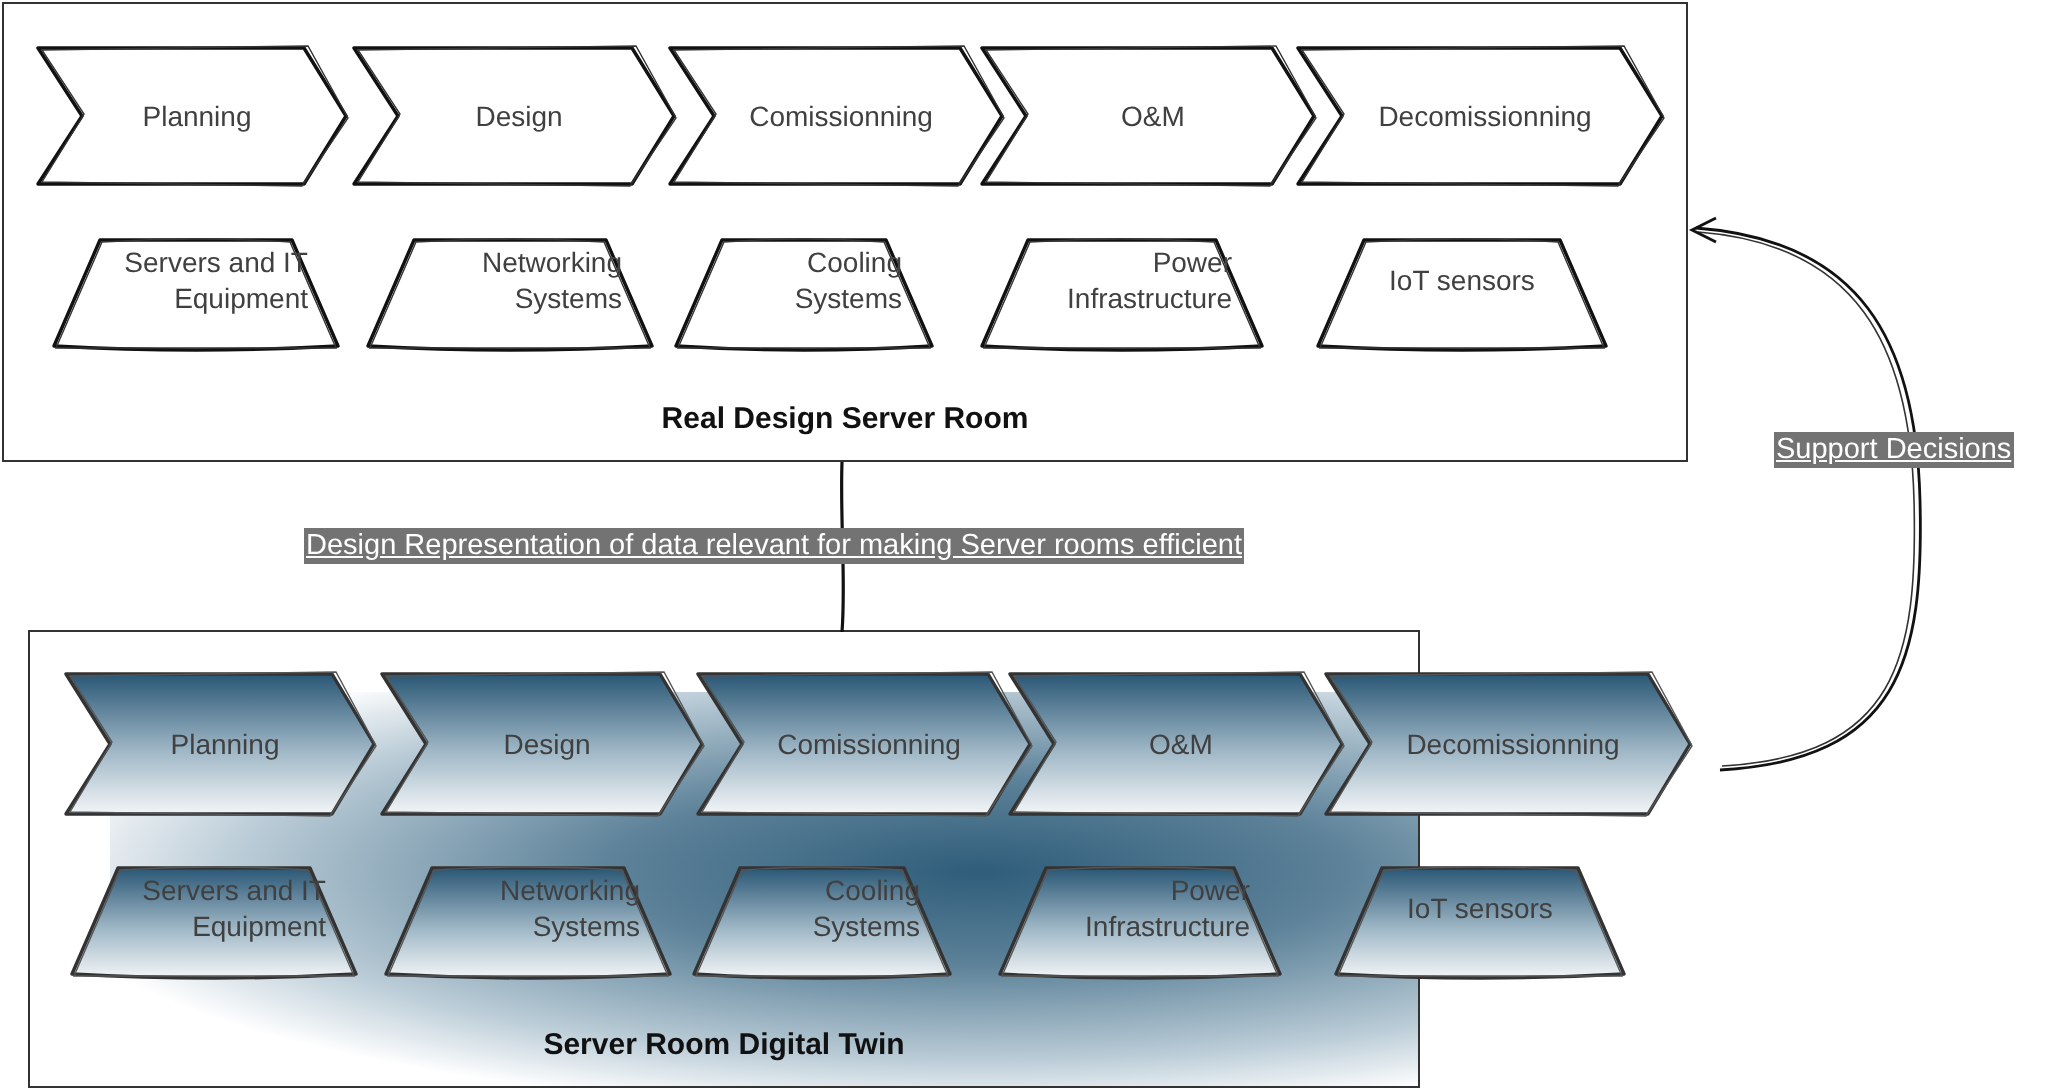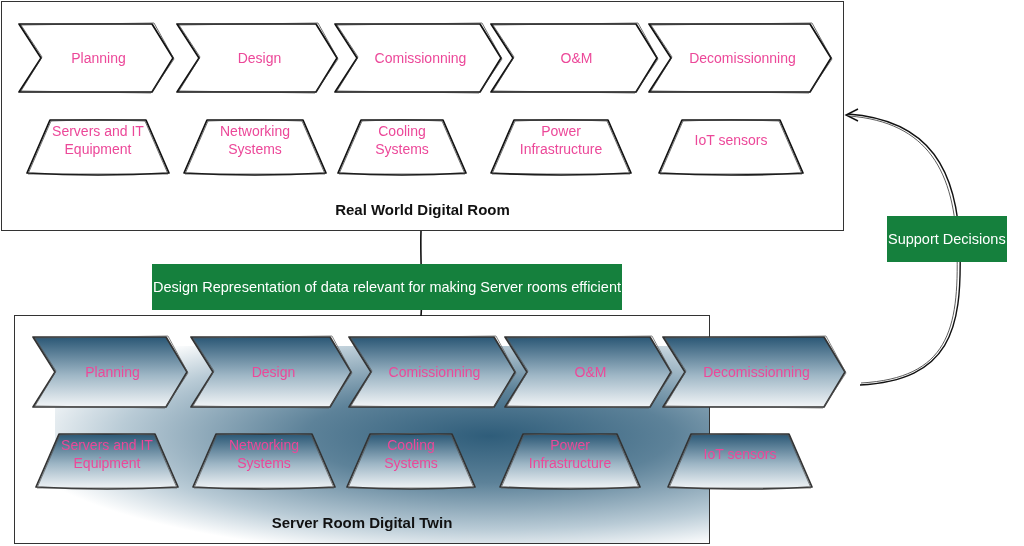--- a/index.html
+++ b/index.html
@@ -4,39 +4,39 @@
 <style>
   html,body{margin:0;padding:0;background:#ffffff;}
   body{width:1024px;height:546px;position:relative;overflow:hidden;font-family:"Liberation Sans",sans-serif;}
   .frame{position:absolute;border:1.5px solid #333;box-sizing:border-box;background:#fff;}
   #real{left:1px;top:1px;width:843px;height:230px;}
   #twin{left:14px;top:315px;width:696px;height:229px;overflow:hidden;}
   .glow{position:absolute;left:40px;top:30px;width:790px;height:200px;
         background:radial-gradient(ellipse at 55% 45%, #2f5d7a 0%, #5d8299 30%, #b9cbd6 60%, rgba(255,255,255,0) 78%);}
   .frame-title{position:absolute;left:0;right:0;font-weight:bold;font-size:15px;color:#111;text-align:center;}
   svg.shape{position:absolute;overflow:visible;}
-  .lbl{position:absolute;display:flex;align-items:center;justify-content:center;text-align:center;font-size:14px;color:#ec4899;line-height:18px;}
-  .edge-label{position:absolute;background:#15803d;color:#fff;font-size:14.5px;padding:14px 1px;line-height:18px;white-space:nowrap;}
+  .lbl{position:absolute;display:flex;align-items:center;justify-content:center;text-align:right;font-size:14px;color:#404040;line-height:18px;}
+  .edge-label{position:absolute;background:#737373;color:#fff;font-size:14.5px;padding:0 1px;line-height:18px;white-space:nowrap;text-decoration:underline;}
   svg.conn{position:absolute;left:0;top:0;width:1024px;height:546px;overflow:visible;}
 </style>
 </head>
 <body>
 
 <svg width="0" height="0" style="position:absolute">
   <defs>
     <linearGradient id="twinGrad" x1="0" y1="0" x2="0" y2="1">
       <stop offset="0" stop-color="#2a5775"></stop>
       <stop offset="0.55" stop-color="#9fb7c6"></stop>
       <stop offset="1" stop-color="#f2f5f7"></stop>
     </linearGradient>
   </defs>
 </svg>
 
 <div class="frame" id="real">
-  <div class="frame-title" style="top:199px;">Real World Digital Room</div>
+  <div class="frame-title" style="top:199px;">Real Design Server Room</div>
 </div>
 
 <div class="frame" id="twin">
   <div class="glow"></div>
   <div class="frame-title" style="top:198px;">Server Room Digital Twin</div>
 </div>
 
 <div id="shapes">
     <svg class="shape" width="156" height="72" style="left: 18px; top: 22px;">
       <path d="M1 2 L134 2 L155 36 L134 70 L1 70 L23 36 Z" fill="#fff" stroke="#111" stroke-width="1.7" stroke-linejoin="round"></path>

